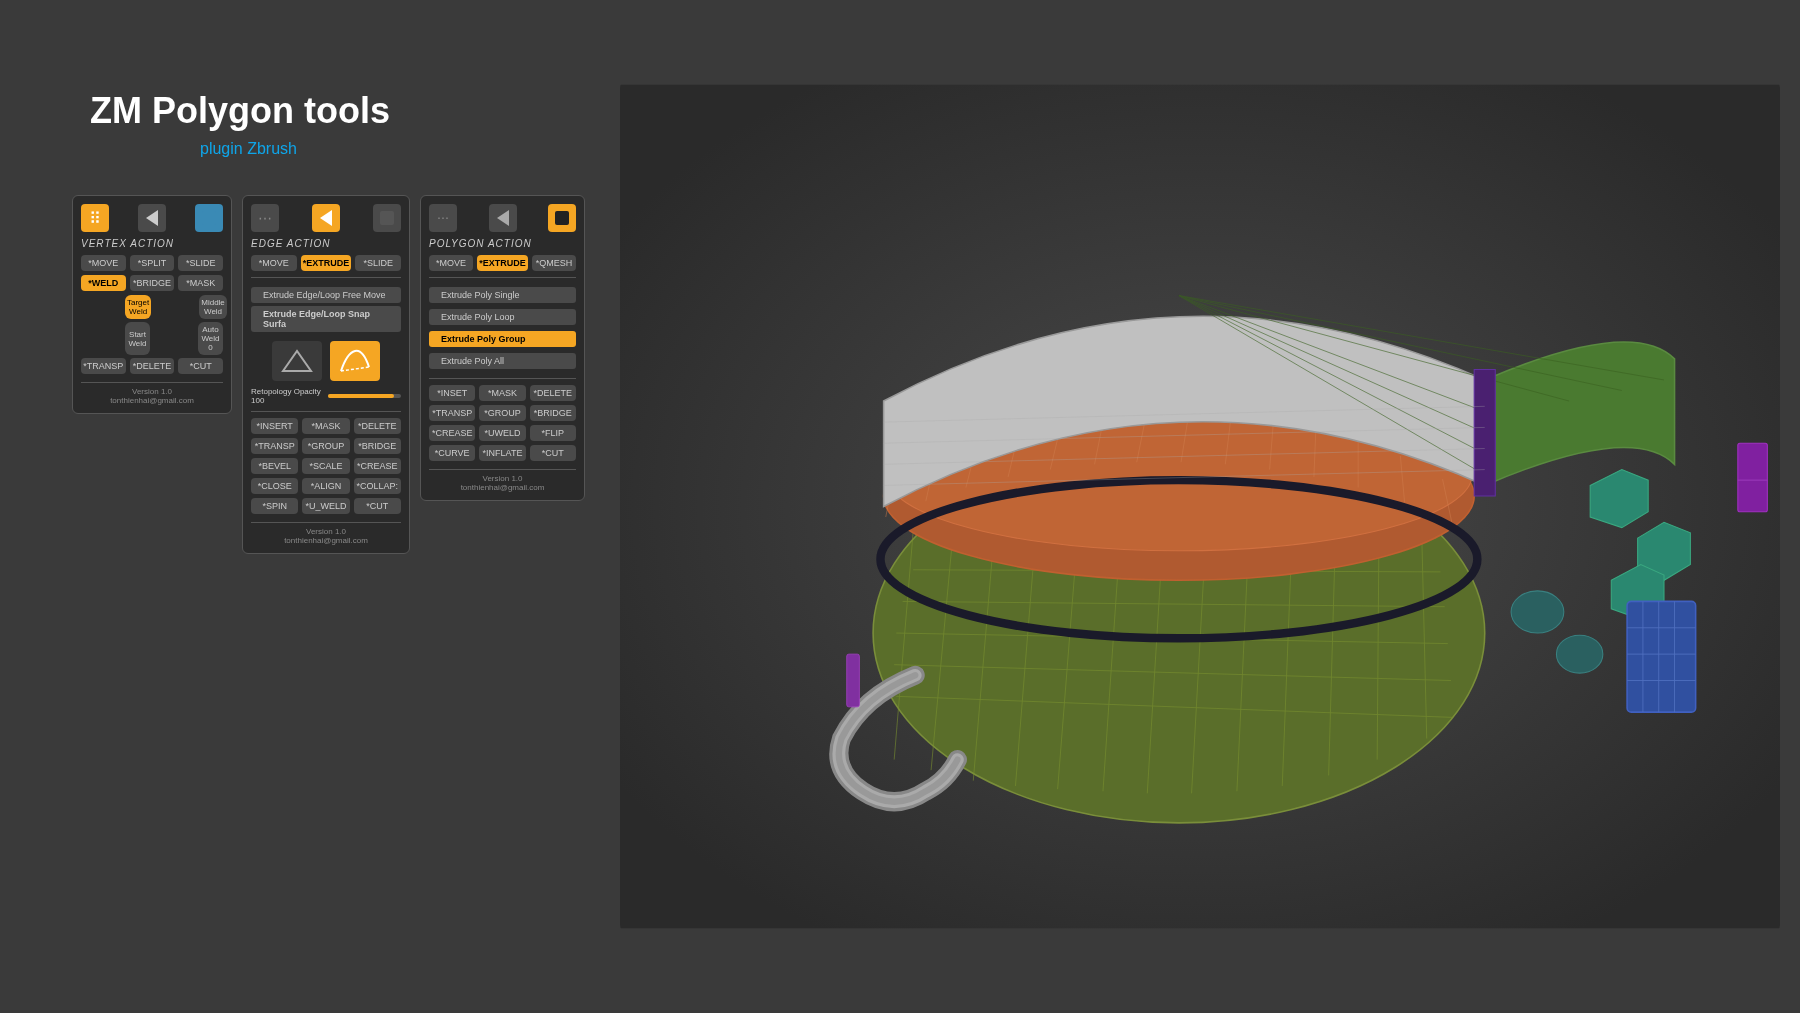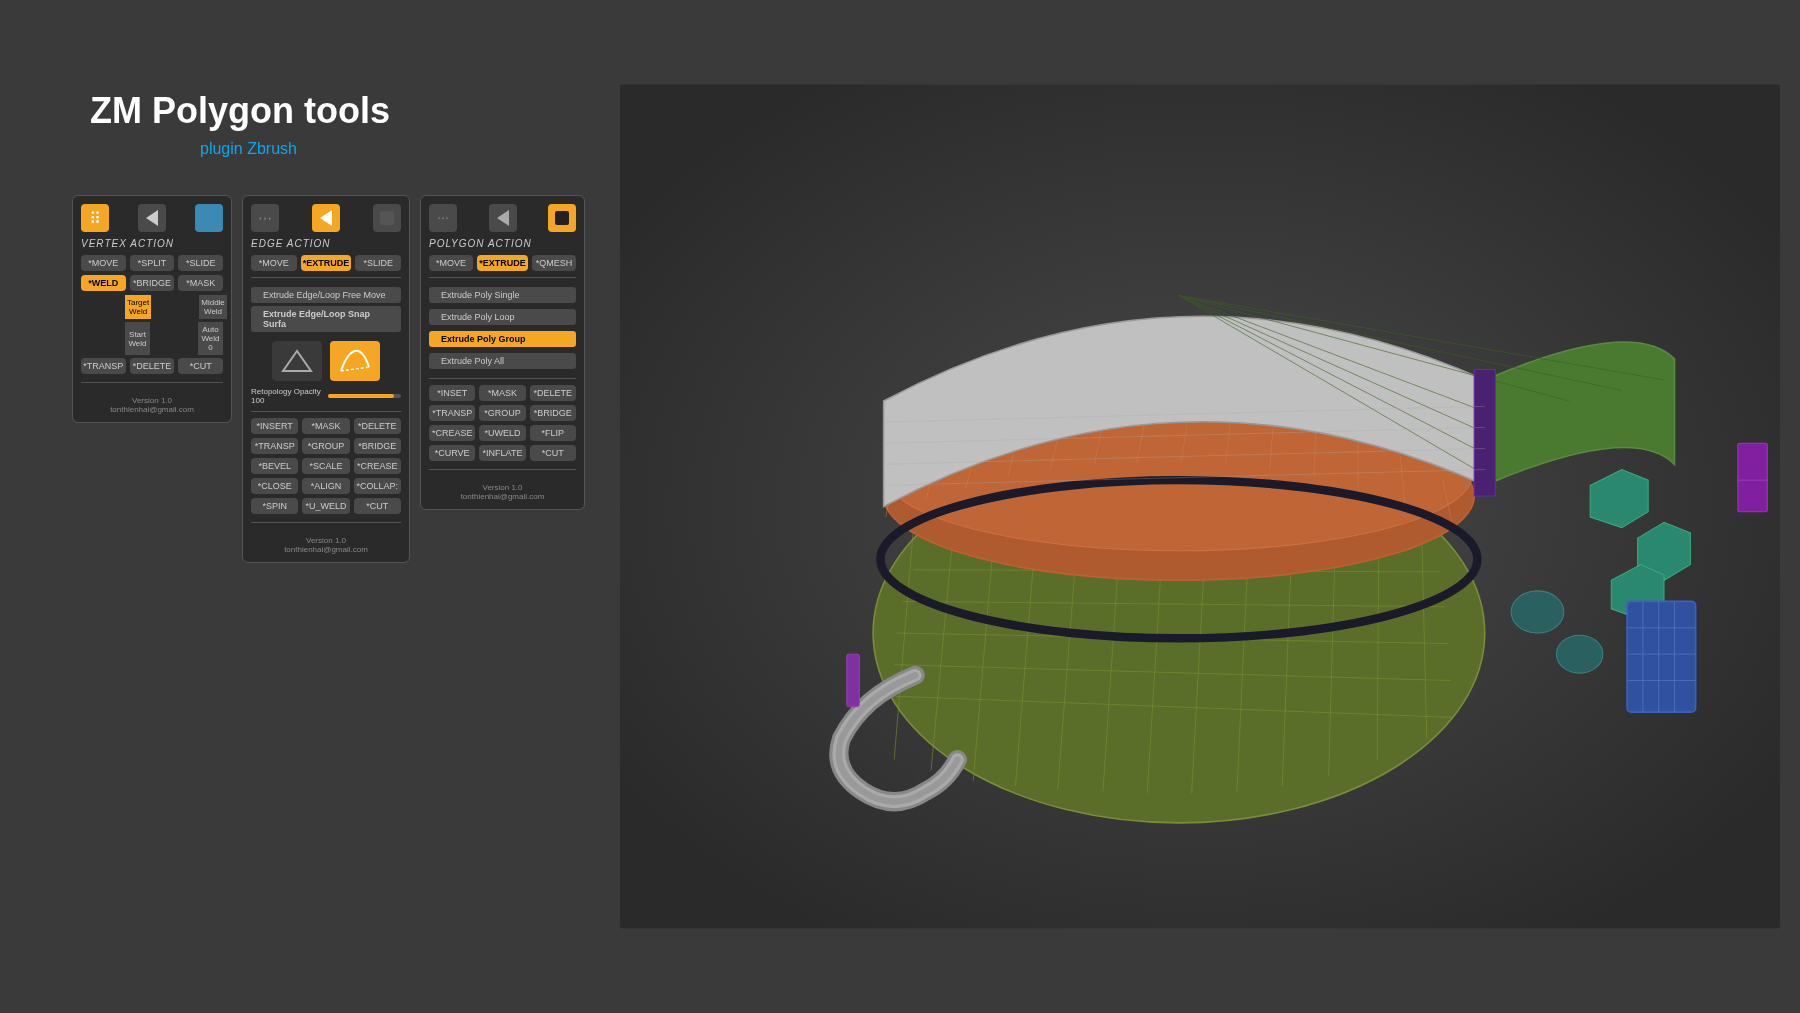--- a/index.html
+++ b/index.html
@@ -147,21 +147,21 @@
     .weld-row {
       display: flex;
       gap: 4px;
       margin-bottom: 3px;
     }
 
     .btn-weld {
       flex: 1;
       padding: 3px 2px;
       font-size: 8px;
-      border-radius: 0;
+      border-radius: 6px;
       border: none;
       cursor: pointer;
       text-align: center;
       margin-left: 44px;
     }
 
     .btn-weld-orange {
       background-color: #f5a623;
       color: #000;
     }
@@ -170,21 +170,21 @@
       background-color: #4a4a4a;
       color: #ccc;
     }
 
     .version-line {
       text-align: center;
       color: #888;
       font-size: 8px;
       margin-top: 8px;
       border-top: 1px solid #555;
-      padding-top: 13px;
+      padding-top: 4px;
     }
 
     .email-line {
       text-align: center;
       color: #888;
       font-size: 8px;
     }
 
     .divider {
       border: none;

